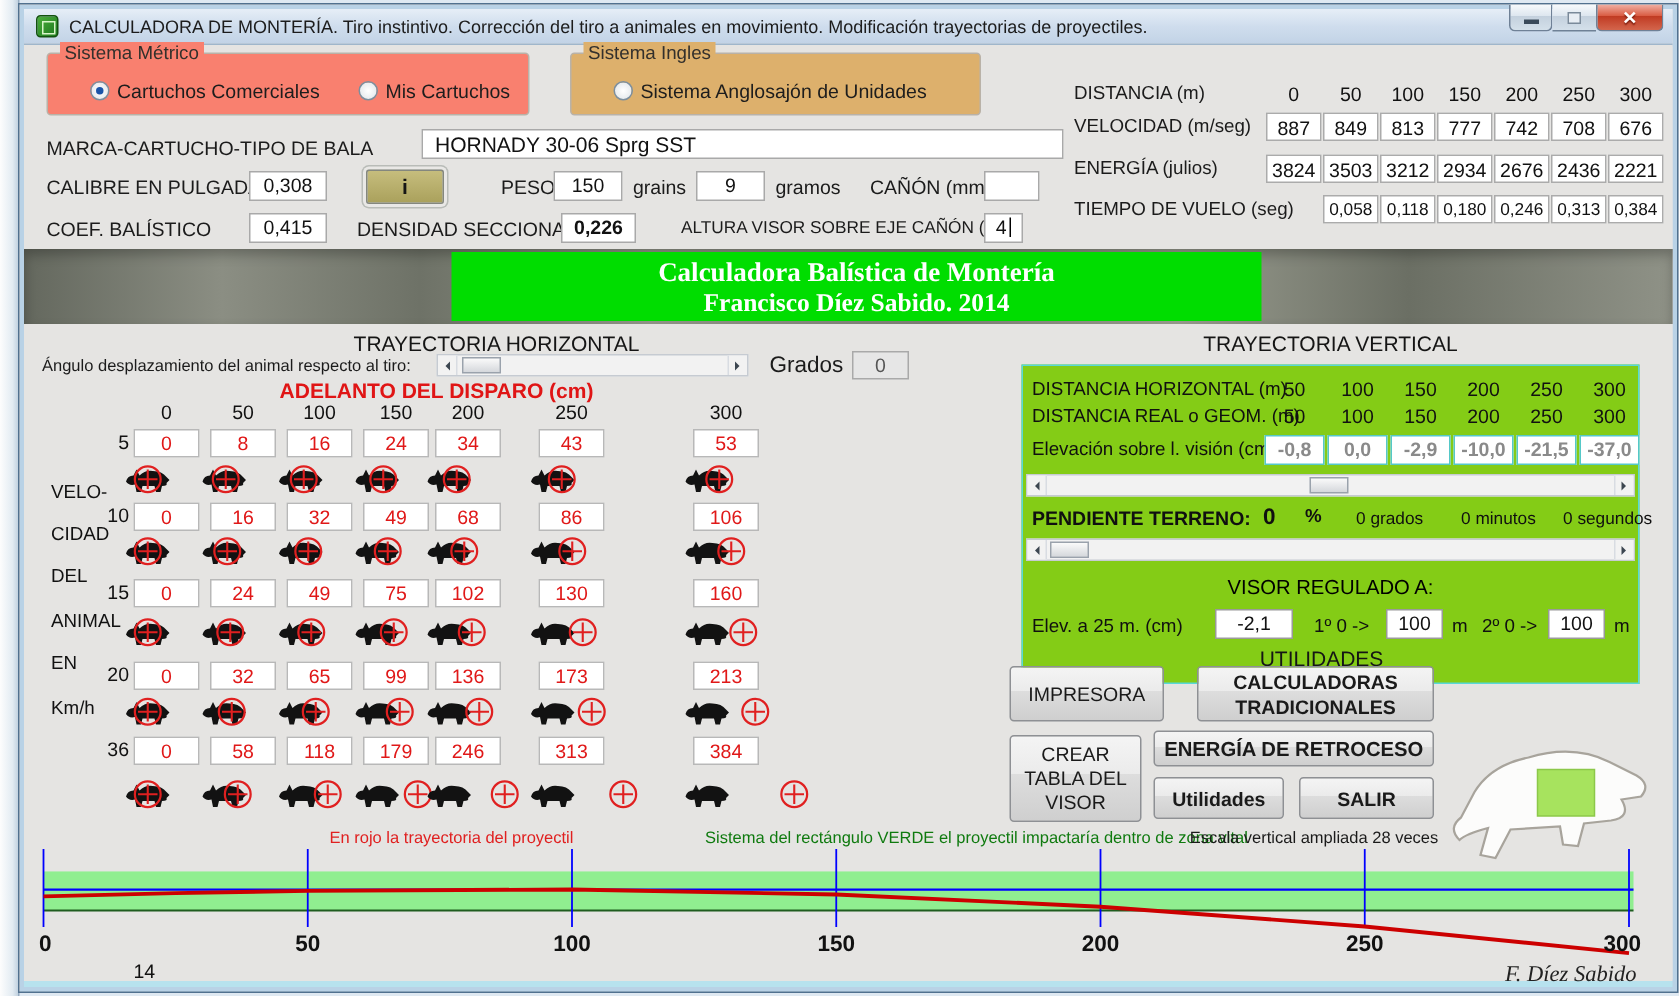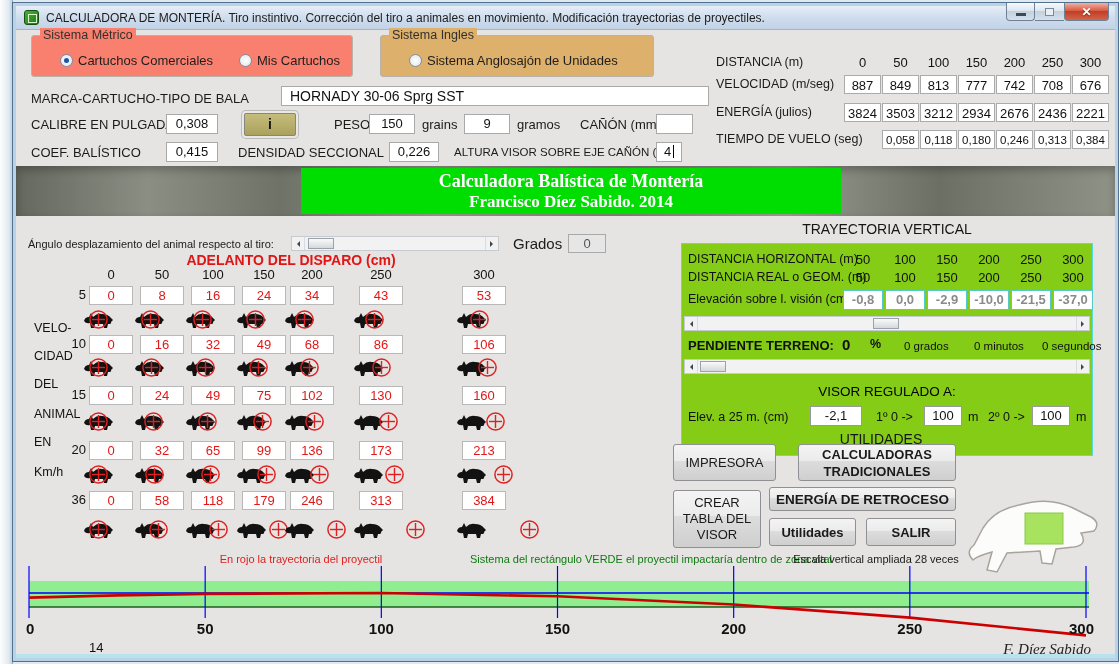--- a/index.html
+++ b/index.html
@@ -233,30 +233,31 @@
     <div class="tb" style="left:353px; top:83px; width:46px;">150</div>
     <span class="lbl" style="left:406px; top:86px;">grains</span>
     <div class="tb" style="left:448px; top:83px; width:46px;">9</div>
     <span class="lbl" style="left:501px; top:86px;">gramos</span>
     <span class="lbl" style="left:564px; top:86px;">CAÑÓN (mm)</span>
     <div class="tb" style="left:640px; top:83px; width:37px;"></div>
 
     <span class="lbl" style="left:15px; top:114px;">COEF. BALÍSTICO</span>
     <div class="tb" style="left:150px; top:111px; width:52px;">0,415</div>
     <span class="lbl" style="left:222px; top:114px;">DENSIDAD SECCIONAL</span>
-    <div class="tb" style="left:373px; top:111px; width:50px;">0,226</div>
+    <div class="tb" style="left:358px; top:111px; width:50px;font-weight:bold;">0,226</div>
     <span class="lbl small" style="left:438px; top:115px;">ALTURA VISOR SOBRE EJE CAÑÓN (cm):</span>
     <div class="tb" style="left:640px; top:111px; width:26px;"><span>4</span><span class="caret"></span></div>
 
     <div class="photostrip"></div>
     <div class="banner">
       <div class="l1">Calculadora Balística de Montería</div>
       <div class="l2">Francisco Díez Sabido. 2014</div>
     </div>
 
+    <div class="secTitle" style="left:105px; top:190px; width:420px;">TRAYECTORIA HORIZONTAL</div>
     <div class="secTitle" style="left:665px; top:190px; width:412px;">TRAYECTORIA VERTICAL</div>
 
     <span class="lbl" style="left:12px; top:207px; font-size:11px;">Ángulo desplazamiento del animal respecto al tiro:</span>
     <div class="scroll" style="left:275px; top:205px; width:208px; height:15px;">
       <span class="arr l"></span>
       <span class="arr r"></span>
       <span class="thumb" style="left:16px;"></span>
     </div>
     <span class="lbl" style="left:497px; top:204px; font-size:15px;">Grados</span>
     <div class="tb" style="left:552px; top:203px; width:38px; height:19px; background:#e6e6e6; color:#555;">0</div>

